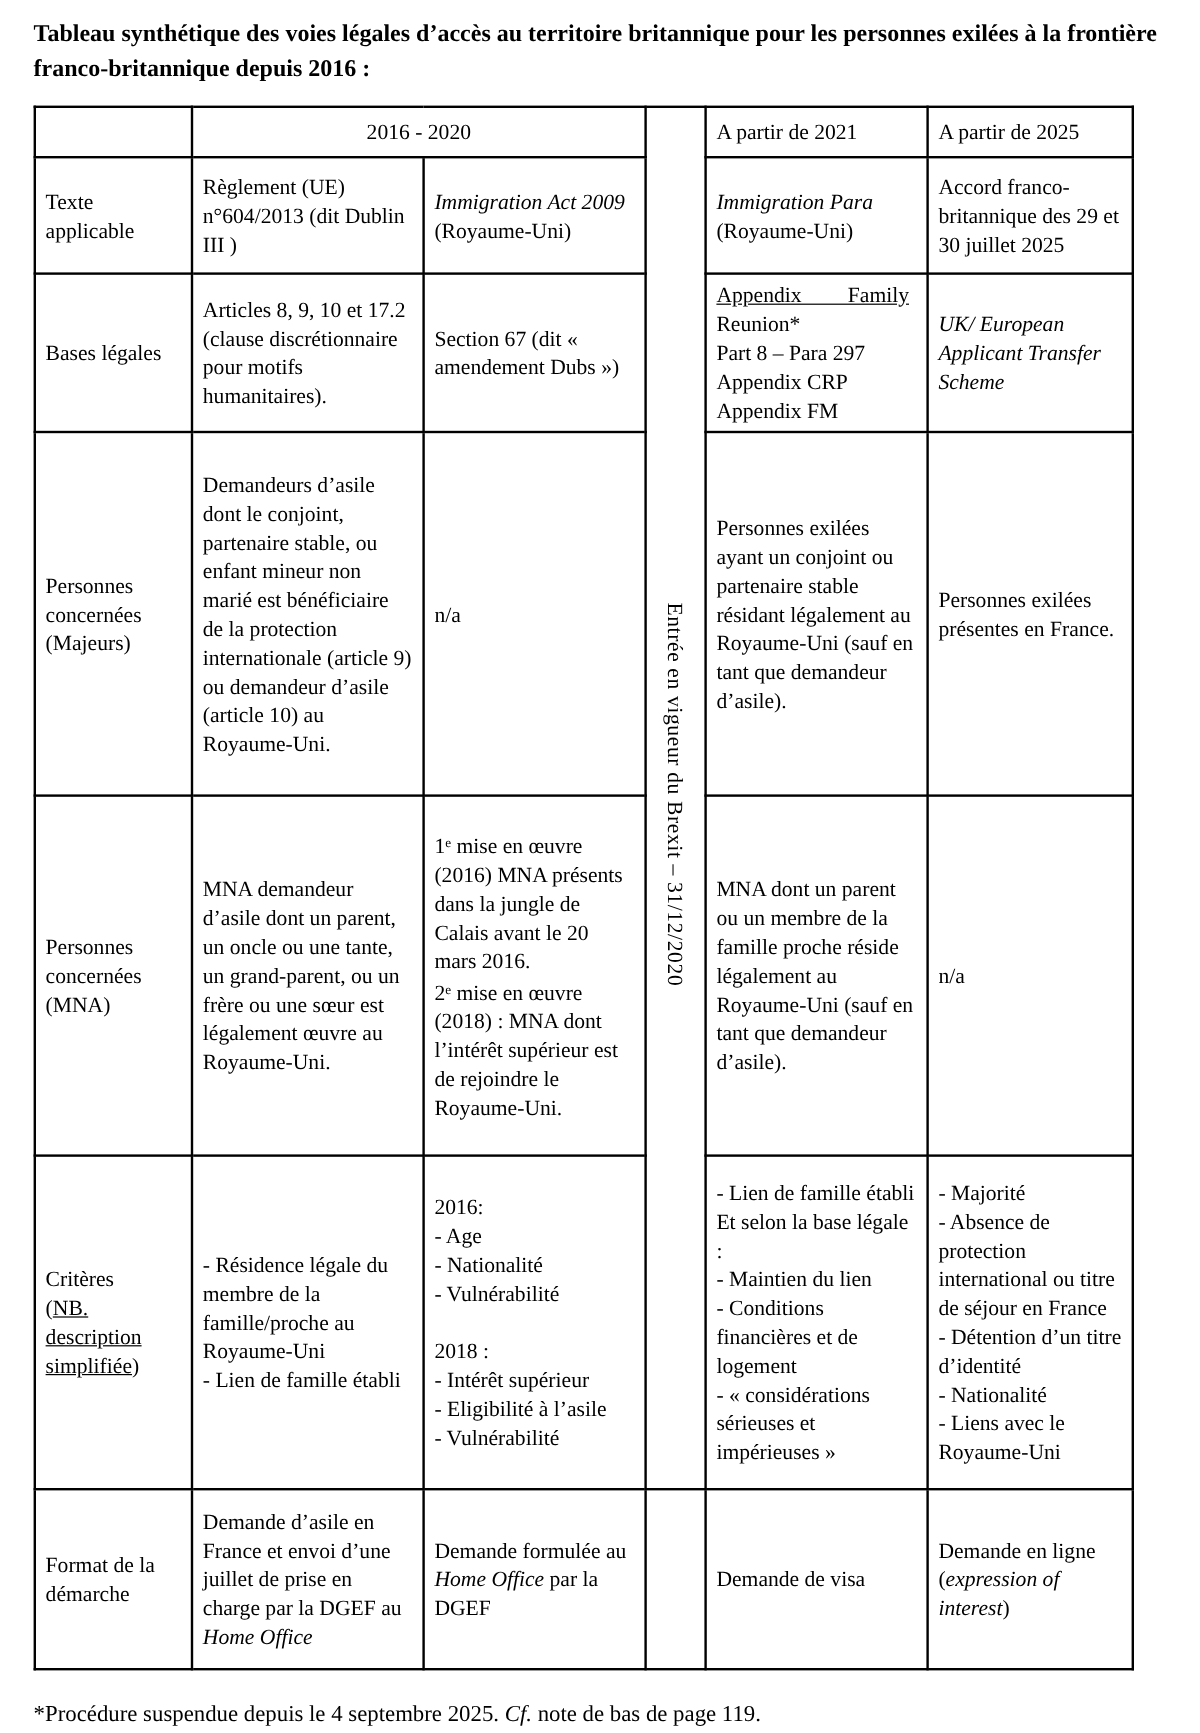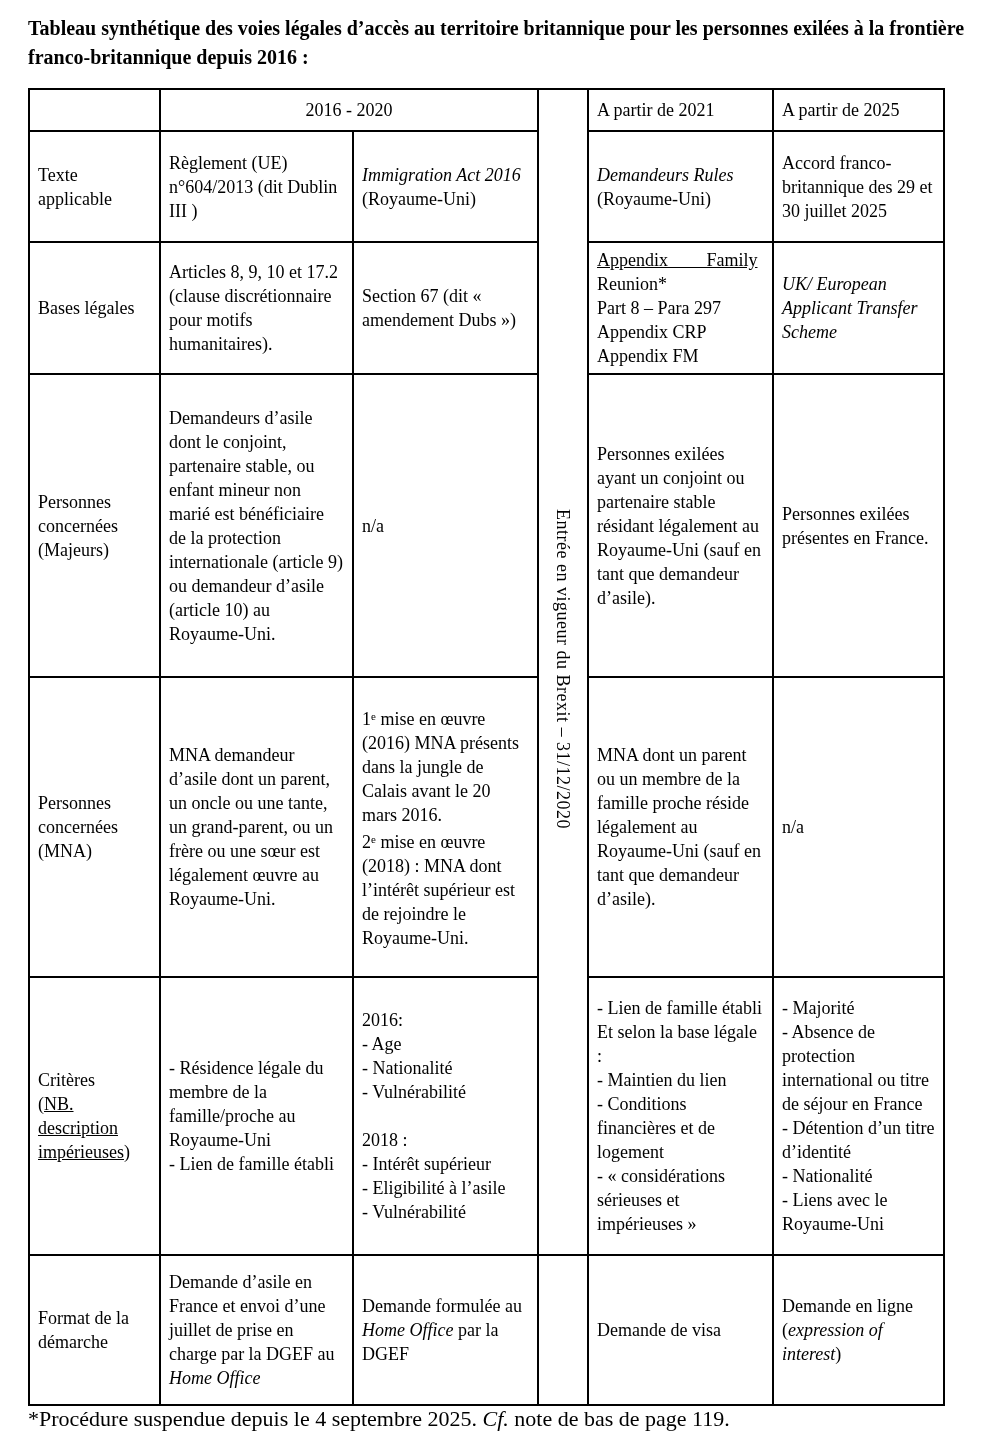--- a/index.html
+++ b/index.html
@@ -9,22 +9,22 @@
   table.tbl{border-collapse:collapse;table-layout:fixed;width:915px;}
   .tbl td{border:2px solid #000;vertical-align:middle;padding:2px 8px;font-size:18px;line-height:24px;overflow:hidden;}
   .t{white-space:pre-line;}
   .i{font-style:italic;white-space:pre-line;}
   .u{text-decoration:underline;white-space:pre-line;}
   .sup{font-size:11px;vertical-align:5px;}
   .wsp{word-spacing:34px;text-decoration:underline;}
   .center{text-align:center;}
   .brexit-cell{text-align:center;vertical-align:middle;padding:0;}
   .vtext{display:inline-block;writing-mode:vertical-rl;font-size:18px;letter-spacing:0.5px;white-space:nowrap;}
-  .hr0{height:42px}.hr1{height:111px}.hr2{height:132px}.hr3{height:303px}.hr4{height:300px}.hr5{height:278px}.hr6{height:150px}
-  .footnote{font-size:22px;width:945px;}
+  .hr0{height:42px}.hr1{height:97px}.hr2{height:132px}.hr3{height:303px}.hr4{height:300px}.hr5{height:278px}.hr6{height:150px}
+  .footnote{margin-top:26px;font-size:19px;width:945px;}
 </style>
 </head>
 <body>
 
 <div class="page">
 
   <div class="title">Tableau synthétique des voies légales d’accès au territoire britannique pour les personnes exilées à la frontière franco-britannique depuis 2016 :</div>
 
   <table class="tbl">
     <colgroup>
@@ -41,22 +41,22 @@
       <td></td>
       <td colspan="2" class="center"><span class="t">2016 - 2020</span></td>
       <td rowspan="6" class="brexit-cell"><div class="vtext">Entrée en vigueur du Brexit – 31/12/2020</div></td>
       <td><span class="t">A partir de 2021</span></td>
       <td><span class="t">A partir de 2025</span></td>
     </tr>
 
     <tr class="hr1">
       <td><span class="t">Texte applicable</span></td>
       <td><span class="t">Règlement (UE) n°604/2013 (dit Dublin III )</span></td>
-      <td><span class="i">Immigration Act 2016</span><span class="t"> (Royaume-Uni)</span></td>
-      <td><span class="i">Demandeurs Rules</span><span class="t"> (Royaume-Uni)</span></td>
+      <td><span class="i">Immigration Act 2009</span><span class="t"> (Royaume-Uni)</span></td>
+      <td><span class="i">Immigration Para</span><span class="t"> (Royaume-Uni)</span></td>
       <td><span class="t">Accord franco-britannique des 29 et 30 juillet 2025</span></td>
     </tr>
 
     <tr class="hr2">
       <td><span class="t">Bases légales</span></td>
       <td><span class="t">Articles 8, 9, 10 et 17.2 (clause discrétionnaire pour motifs humanitaires).</span></td>
       <td><span class="t">Section 67 (dit « amendement Dubs »)</span></td>
       <td><span class="t wsp">Appendix Family</span><span class="t">
 Reunion*
 Part 8 – Para 297
@@ -79,21 +79,21 @@
       <td><span class="t">1</span><sup class="sup">e</sup><span class="t"> mise en œuvre (2016) MNA présents dans la jungle de Calais avant le 20 mars 2016.
 </span><span class="t">2</span><sup class="sup">e</sup><span class="t"> mise en œuvre (2018) : MNA dont l’intérêt supérieur est de rejoindre le Royaume-Uni.</span></td>
       <td><span class="t">MNA dont un parent ou un membre de la famille proche réside légalement au Royaume-Uni (sauf en tant que demandeur d’asile).</span></td>
       <td><span class="t">n/a</span></td>
     </tr>
 
     <tr class="hr5">
       <td><span class="t">Critères
 (</span><span class="u">NB.
 description
-impérieuses</span><span class="t">)</span></td>
+simplifiée</span><span class="t">)</span></td>
       <td><span class="t">- Résidence légale du membre de la famille/proche au Royaume-Uni
 - Lien de famille établi</span></td>
       <td><span class="t">2016:
 - Age
 - Nationalité
 - Vulnérabilité
 
 2018 :
 - Intérêt supérieur
 - Eligibilité à l’asile

